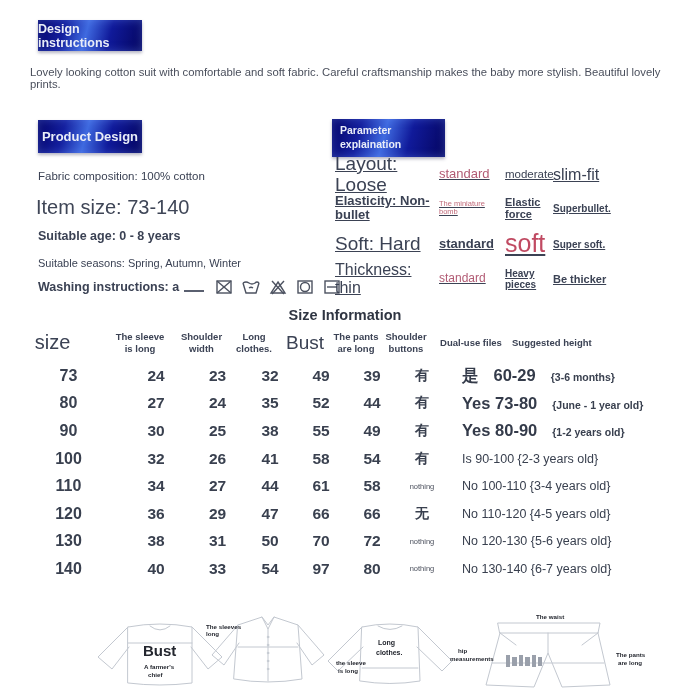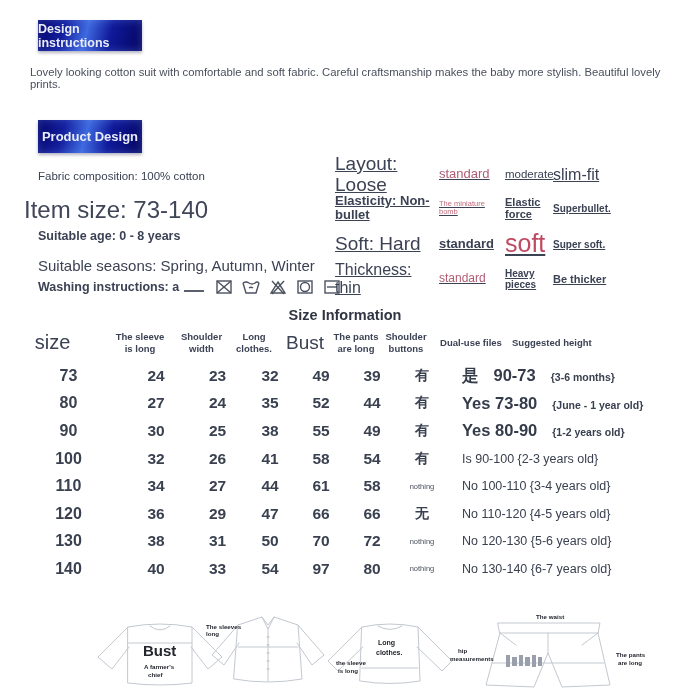--- a/index.html
+++ b/index.html
@@ -15,23 +15,23 @@
     display:flex; align-items:center; justify-content:center; text-align:left;
   }
   .design-box { left:38px; top:20px; width:104px; height:31px; font-size:12.5px; }
   .details-box { left:38px; top:120px; width:104px; height:33px; font-size:13px; }
   .param-box  { left:332px; top:119px; width:105px; height:38px; font-size:10.5px;
                 justify-content:flex-start; padding-left:8px; line-height:1.3; white-space:pre-line; }
   
   .description { position:absolute; left:30px; top:66px; width:655px; font-size:11.3px; color:#4a4f5c; }
   
   .p-fabric  { position:absolute; left:38px; top:170px; font-size:11.5px; }
-  .p-size    { position:absolute; left:24px; top:196px; font-size:24px; color:#3f4657; }
+  .p-size    { position:absolute; left:36px; top:196px; font-size:20px; color:#3f4657; }
   .p-age     { position:absolute; left:38px; top:229px; font-size:12.5px; font-weight:bold; }
-  .p-seasons { position:absolute; left:38px; top:257px; font-size:15px; }
+  .p-seasons { position:absolute; left:38px; top:257px; font-size:11px; }
   .wash-row  { position:absolute; left:38px; top:279px; display:flex; align-items:center; gap:9px; }
   .wash-label{ font-size:12.5px; font-weight:bold; }
   .wash-underline { width:20px; height:0; border-bottom:2px solid #5a6070; margin:8px 2px 0 -4px; }
   .wash-icon { width:18px; height:16px; }
   .wash-icon path, .wash-icon rect, .wash-icon circle, .wash-icon line, .wash-icon polygon
     { stroke:#4c5260; stroke-width:1.4; fill:none; }
   
   .param-grid {
     position:absolute; left:335px; top:157px; width:350px;
     display:grid; grid-template-columns:104px 66px 48px auto;
@@ -131,20 +131,24 @@
     <svg class="wash-icon" viewBox="0 0 18 16">
       <rect x="2" y="2" width="14" height="12"></rect>
         <circle cx="9" cy="8" r="4.5"></circle>
     </svg>
     <svg class="wash-icon" viewBox="0 0 18 16">
       <rect x="2" y="2" width="14" height="12"></rect>
         <line x1="4" y1="8" x2="14" y2="8"></line>
     </svg>
   </div>
 
+  <div class="hdr-box param-box">
+    <span>Parameter
+explaination</span>
+  </div>
   <div class="param-grid">
     <div class="pc pl1">Layout: Loose</div>
     <div class="pc r1c1">standard</div>
     <div class="pc r1c2">moderate</div>
     <div class="pc r1c3">slim-fit</div>
 
     <div class="pc pl2">Elasticity: Non-bullet</div>
     <div class="pc r2c1">The miniature bomb</div>
     <div class="pc r2c2">Elastic force</div>
     <div class="pc r2c3">Superbullet.</div>
@@ -183,21 +187,21 @@
       <div class="trow">
         <div class="td td-size">73</div>
         <div class="td">24</div>
         <div class="td">23</div>
         <div class="td">32</div>
         <div class="td">49</div>
         <div class="td">39</div>
         <div class="td td-btn-big">有</div>
         <div class="tail">
           <span class="tk-big">是</span>
-          <span class="tk-big">90-73</span>
+          <span class="tk-big">60-29</span>
           <span class="tk-small">{3-6 months}</span>
         </div>
       </div>
       <div class="trow">
         <div class="td td-size">80</div>
         <div class="td">27</div>
         <div class="td">24</div>
         <div class="td">35</div>
         <div class="td">52</div>
         <div class="td">44</div>

